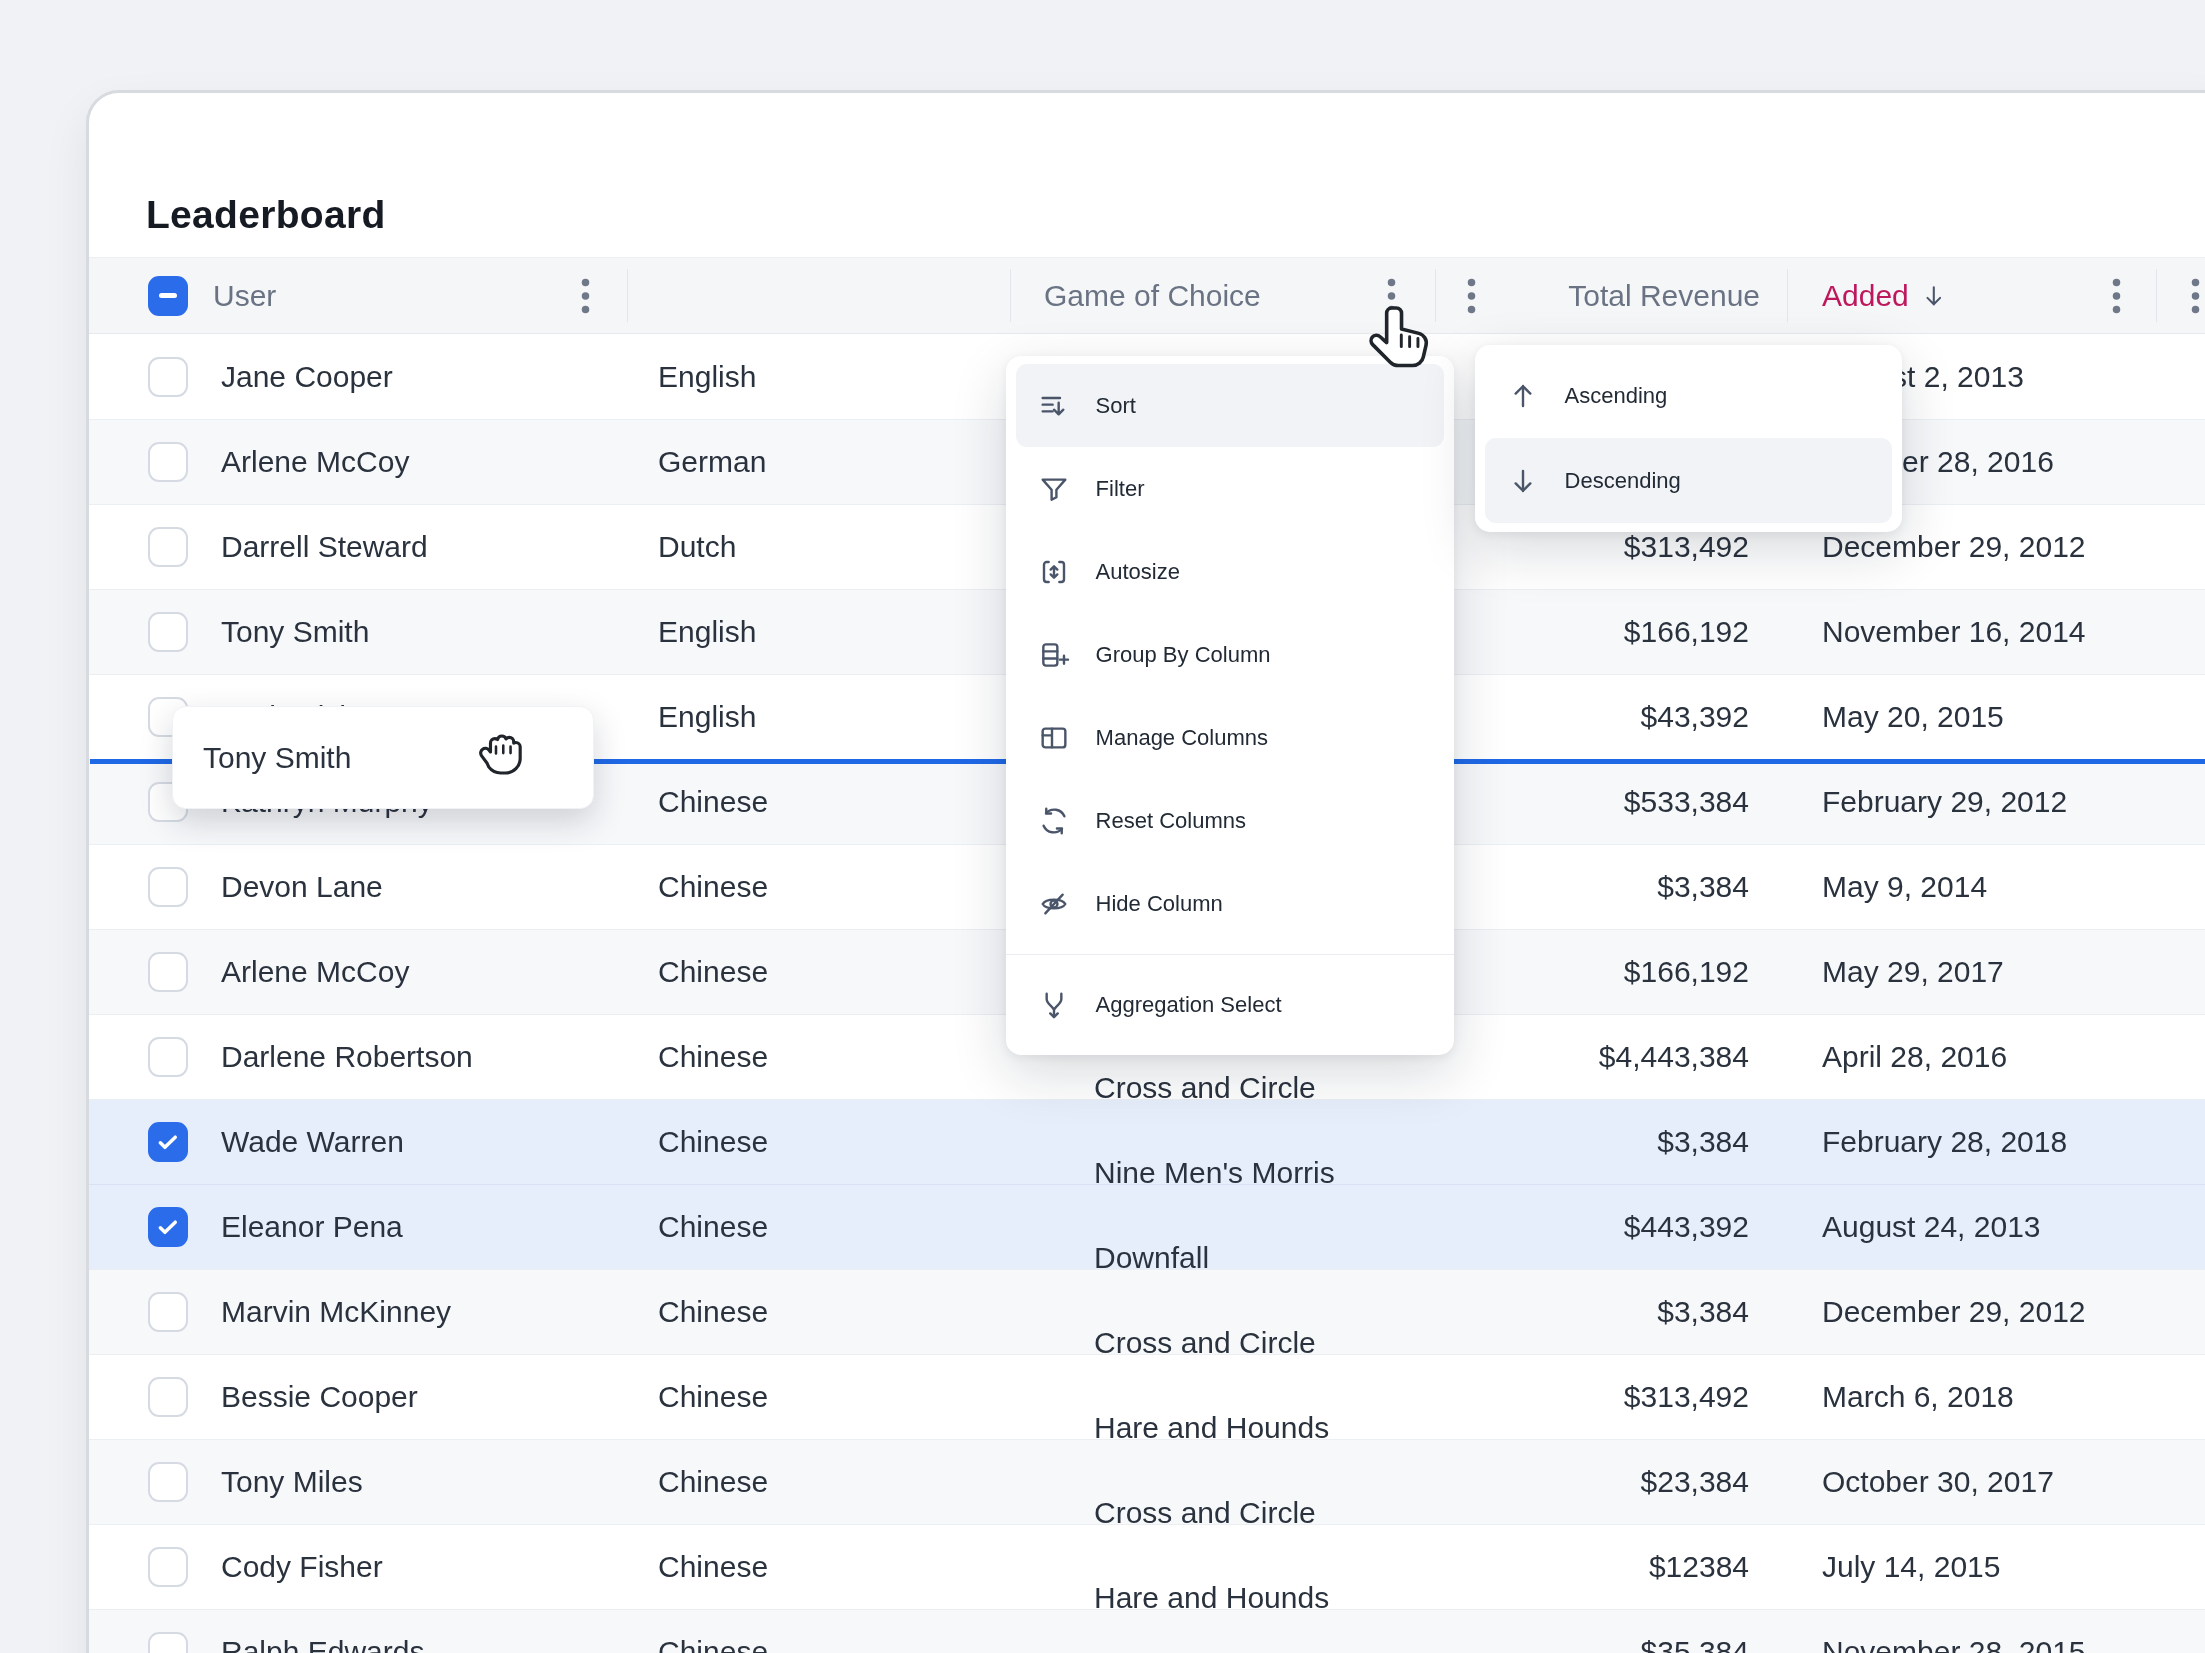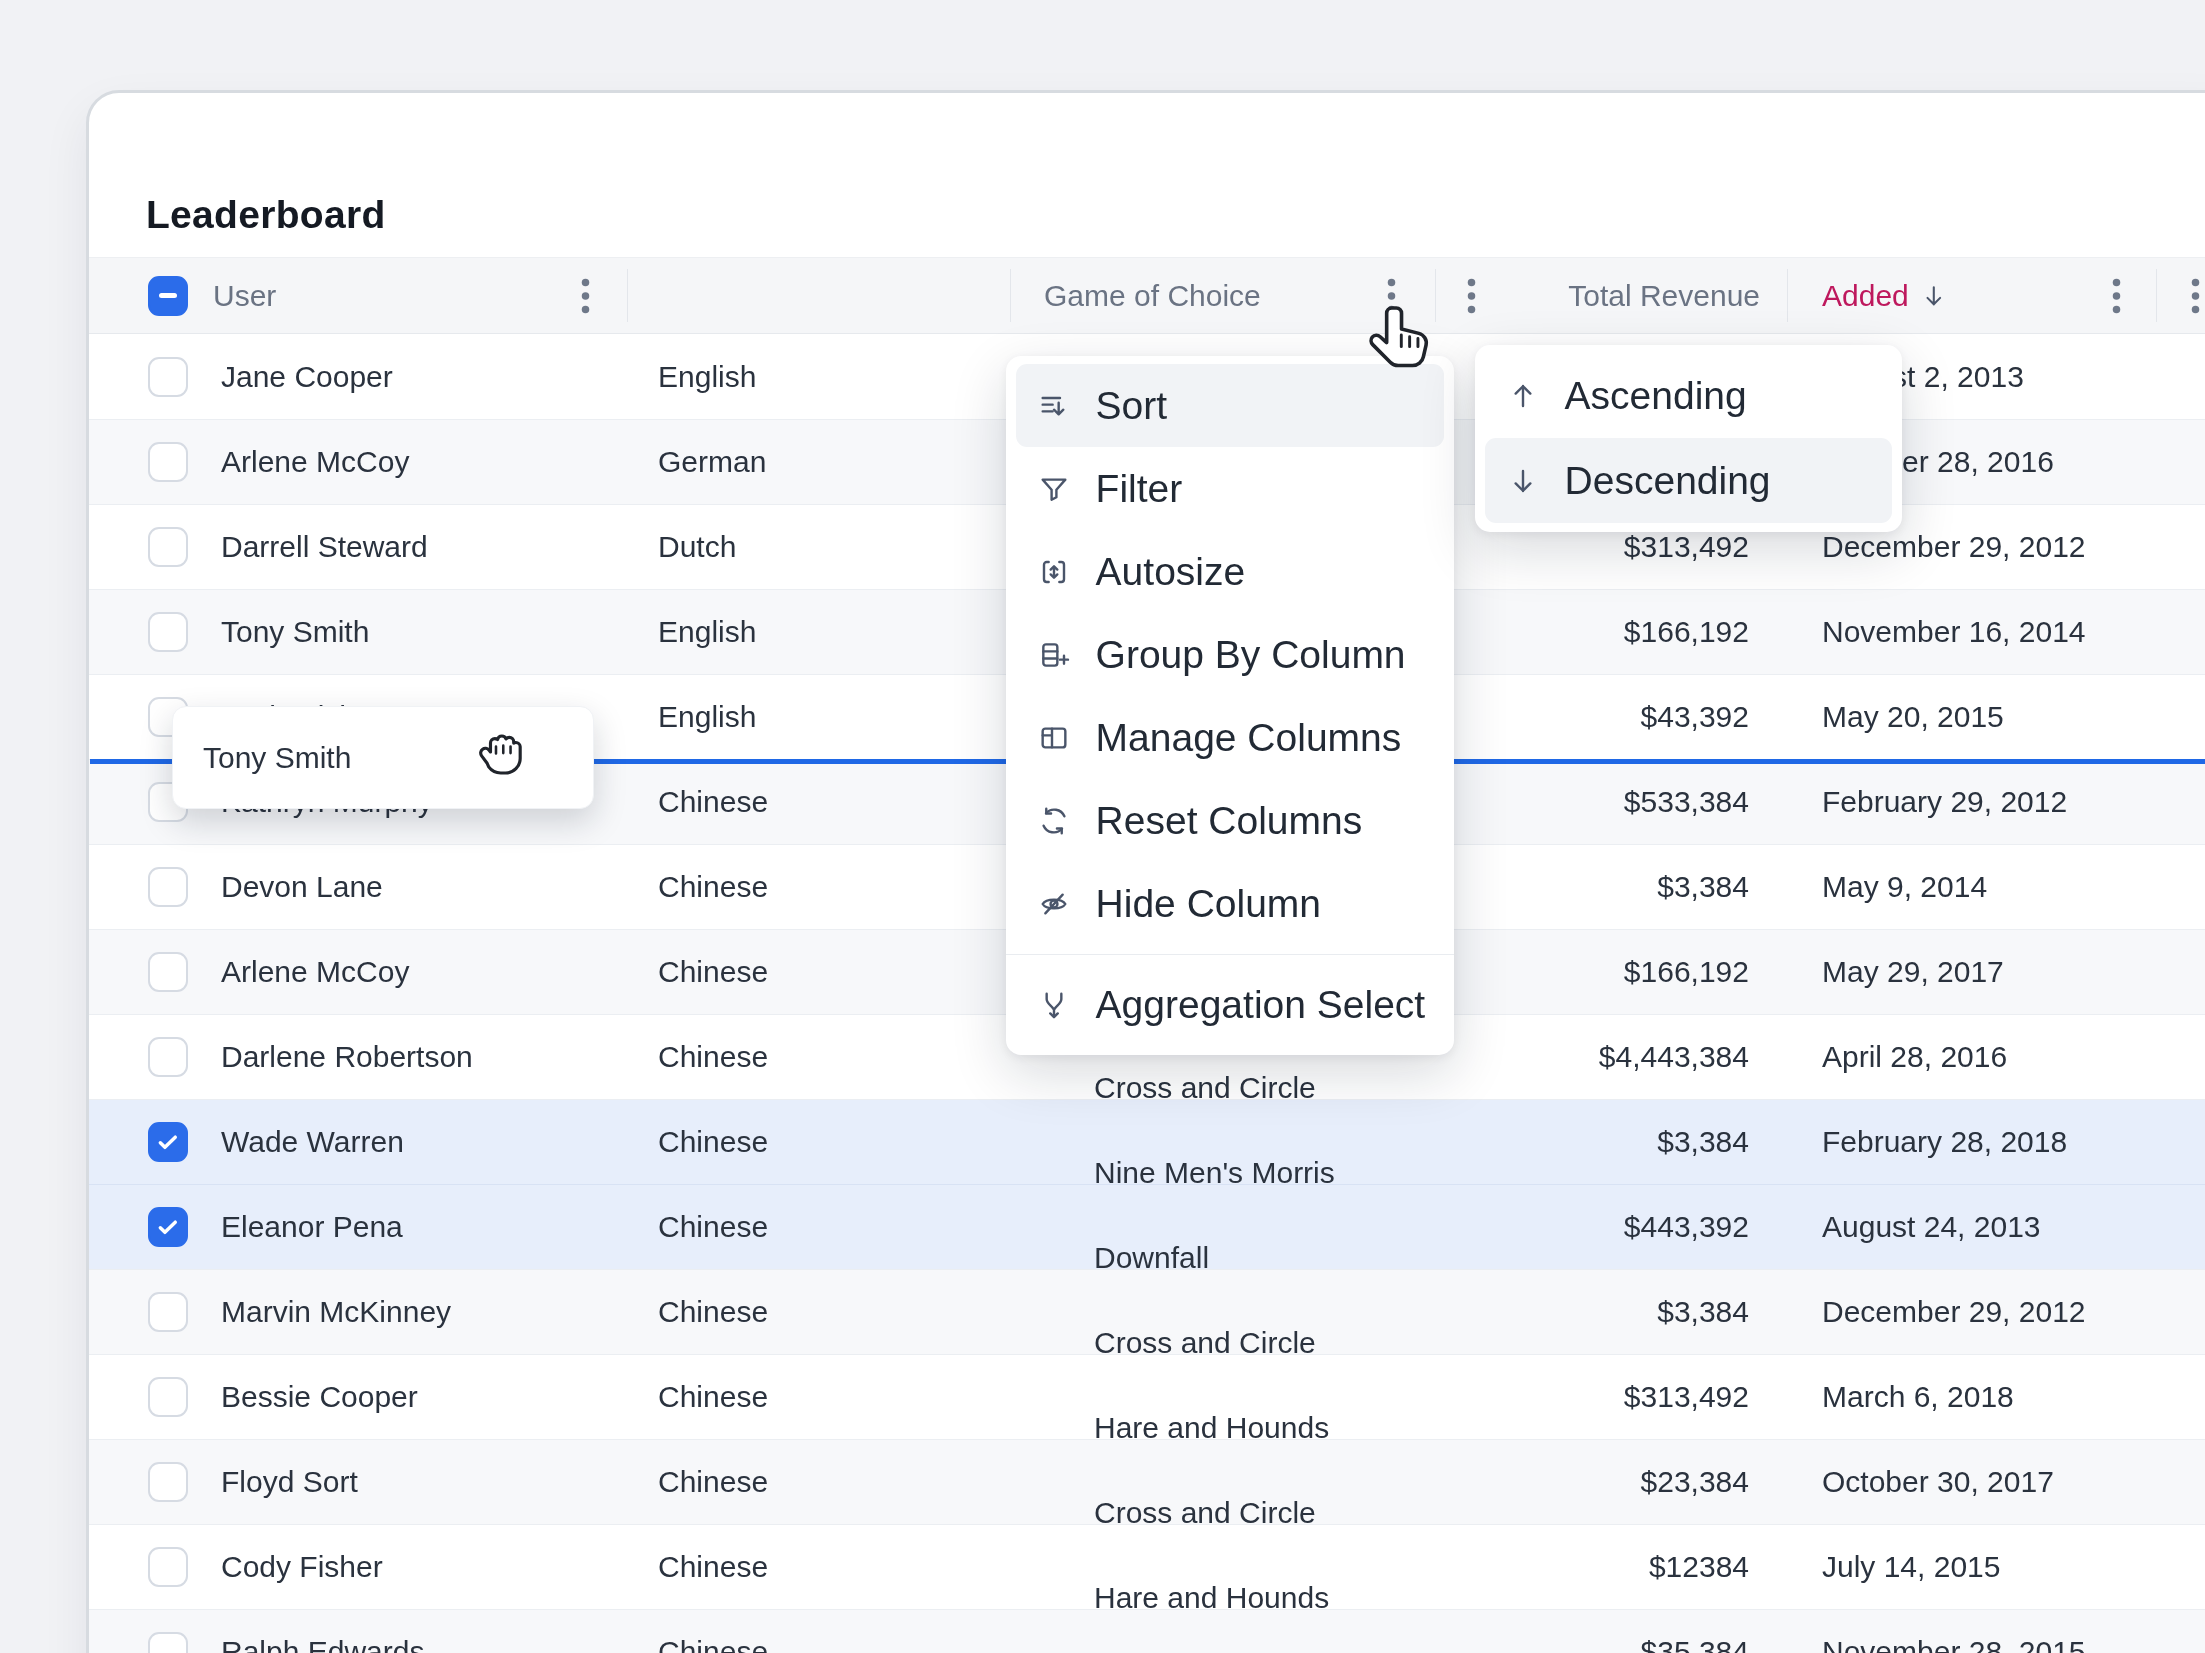--- a/index.html
+++ b/index.html
@@ -86,21 +86,21 @@
     box-shadow:0 18px 55px rgba(15,23,42,.16),0 2.8px 9.6px rgba(15,23,42,.06);
   }
   .submenu{
     position:absolute;left:1475px;top:345px;width:427px;z-index:42;
     background:#fff;border-radius:15px;padding:8.3px 0;
     box-shadow:0 18px 55px rgba(15,23,42,.16),0 2.8px 9.6px rgba(15,23,42,.06);
   }
   .mi,.smi{
     height:83px;margin:0 9.6px;border-radius:11px;
     display:flex;align-items:center;gap:26px;padding:0 22px;
-    font-size:39px;color:#222a35;white-space:nowrap;
+    font-size:22px;color:#222a35;white-space:nowrap;
   }
   .smi{height:85px;}
   .mi.hl,.smi.hl{background:#f1f3f6;}
   .mdiv{height:1.4px;background:#e9ecf0;margin:8.3px 0;}
   .mico{width:32px;height:32px;flex:0 0 32px;}
   .ic{width:32px;height:32px;display:block;}
   .ic .s{stroke:#4a556a;stroke-width:1.8;fill:none;stroke-linecap:round;stroke-linejoin:round;}
   .cursor{position:absolute;z-index:60;}
   .cursor svg{display:block;width:100%;height:100%;}
   .cur-point{left:1368px;top:303px;width:63px;height:72px;}
@@ -290,21 +290,21 @@
       <div class="row v-white sep-n">
         <span class="cb "></span>
         <span class="cell c-name">Bessie Cooper</span>
         <span class="cell c-lang">Chinese</span>
         <span class="cell c-game">Hare and Hounds</span>
         <span class="cell c-rev">$313,492</span>
         <span class="cell c-added">March 6, 2018</span>
       </div>
       <div class="row v-alt sep-n">
         <span class="cb "></span>
-        <span class="cell c-name">Floyd Sort</span>
+        <span class="cell c-name">Tony Miles</span>
         <span class="cell c-lang">Chinese</span>
         <span class="cell c-game">Cross and Circle</span>
         <span class="cell c-rev">$23,384</span>
         <span class="cell c-added">October 30, 2017</span>
       </div>
       <div class="row v-white sep-n">
         <span class="cb "></span>
         <span class="cell c-name">Cody Fisher</span>
         <span class="cell c-lang">Chinese</span>
         <span class="cell c-game">Hare and Hounds</span>

